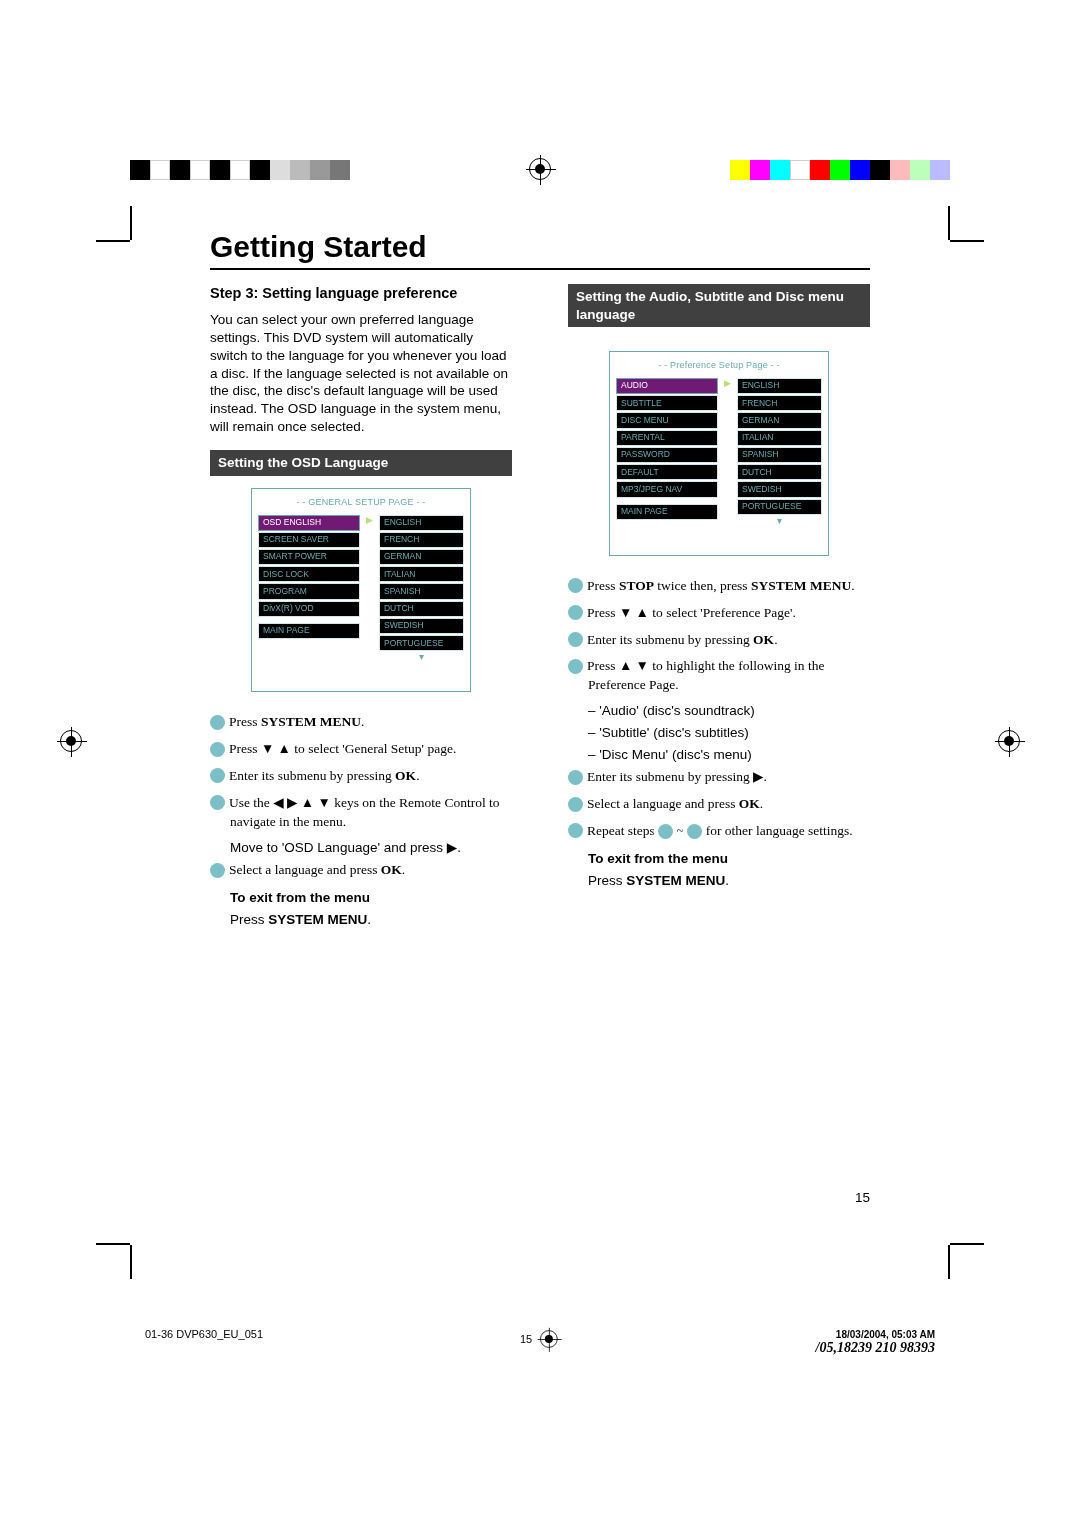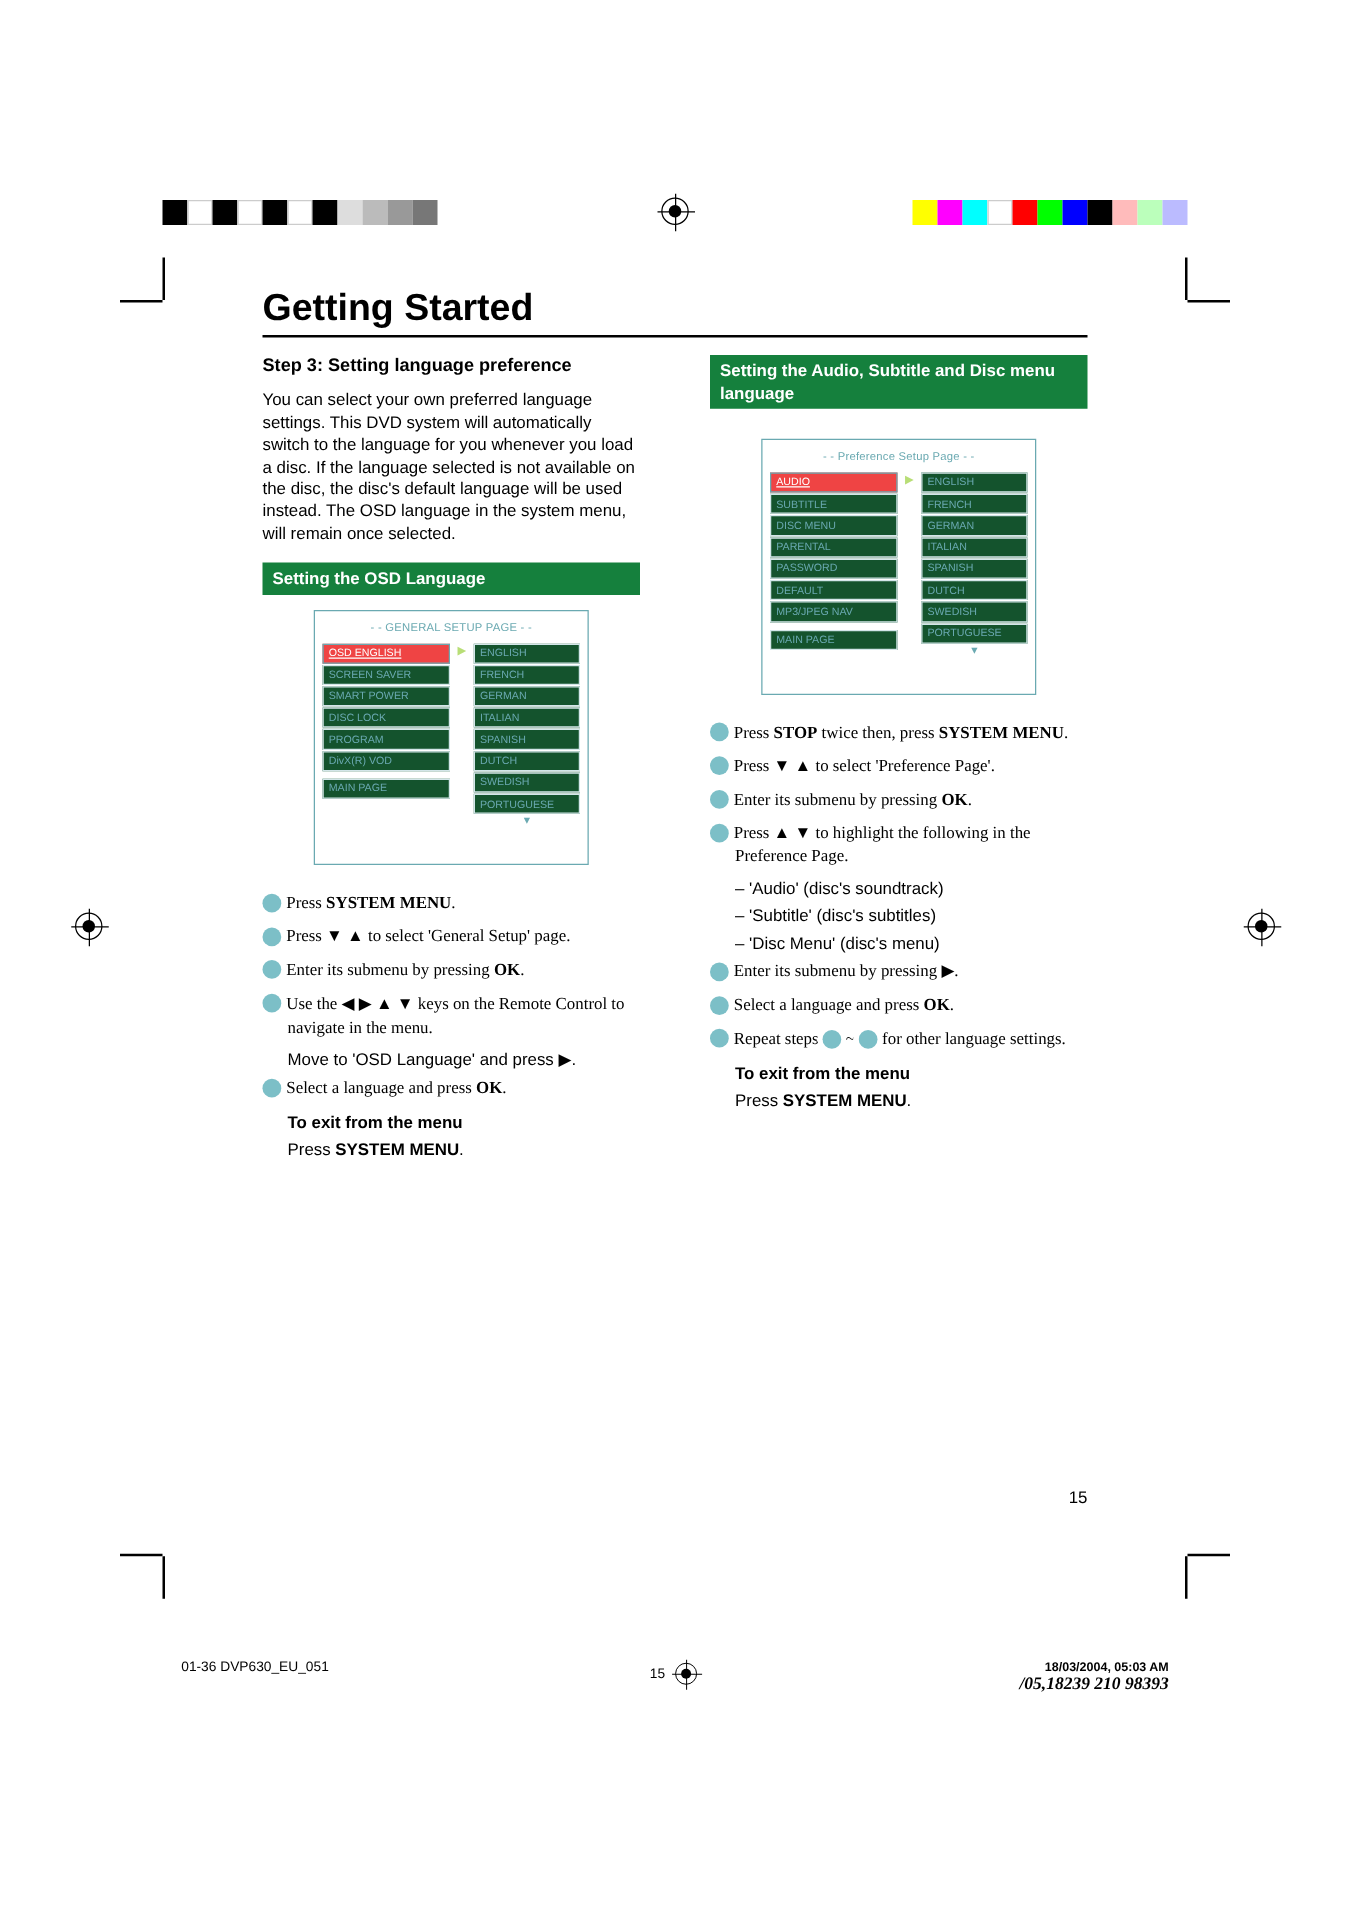--- a/index.html
+++ b/index.html
@@ -36,44 +36,44 @@
     left: 210px;
     width: 660px;
   }
   h1 { font-size: 30px; font-weight: bold; margin-bottom: 4px; }
   .rule { border: 0; border-top: 2px solid #000; margin-bottom: 14px; }
   .cols { display: flex; gap: 56px; }
   .col { flex: 1; font-size: 13.5px; line-height: 1.32; }
   .step-head { font-weight: bold; font-size: 14.5px; margin-bottom: 8px; }
   .para { margin-bottom: 14px; }
   .section-bar {
-    background: #15803d;
+    background: #404040;
     color: #fff;
     font-weight: bold;
     font-size: 13.5px;
     padding: 4px 8px;
     margin-bottom: 12px;
   }
   .section-bar.wide { line-height: 1.3; }
   .osd-box {
     width: 220px;
     margin: 0 auto 20px auto;
     border: 1px solid #6aa9b1;
     padding: 8px 6px 28px 6px;
     background: #fff;
   }
   .osd-title { text-align: center; font-size: 9px; color: #6aa9b1; margin-bottom: 6px; letter-spacing: .2px; }
   .osd-inner { display: flex; gap: 4px; }
   .osd-col { flex: 1; }
   .osd-item {
     font-size: 8.5px; color:#6aa9b1;
     border: 1px solid #d3e6e9; padding: 1.5px 4px; margin-bottom: 1px;
-    background: #14532d;
-  }
-  .osd-item.sel { background:#ef4444; color:#fff; border-color:#6aa9b1;text-decoration:underline; }
+    background: #000000;
+  }
+  .osd-item.sel { background:#701a75; color:#fff; border-color:#6aa9b1; }
   .osd-item.main { margin-top: 6px; }
   .osd-arrow { text-align:center; color:#6aa9b1; font-size:10px; margin-top:-2px; }
   .pointer { color:#b8de76; font-size:9px; padding: 0 2px; align-self: flex-start; margin-top: 0; }
 
   .num-circle {
     display: inline-block; width: 15px; height: 15px;
     background: #7cbfc7; color:#fff; border-radius:50%;
     text-align:center; font-size: 10px; line-height: 15px; font-weight: bold;
     vertical-align: middle; margin-right: 4px;
   }

